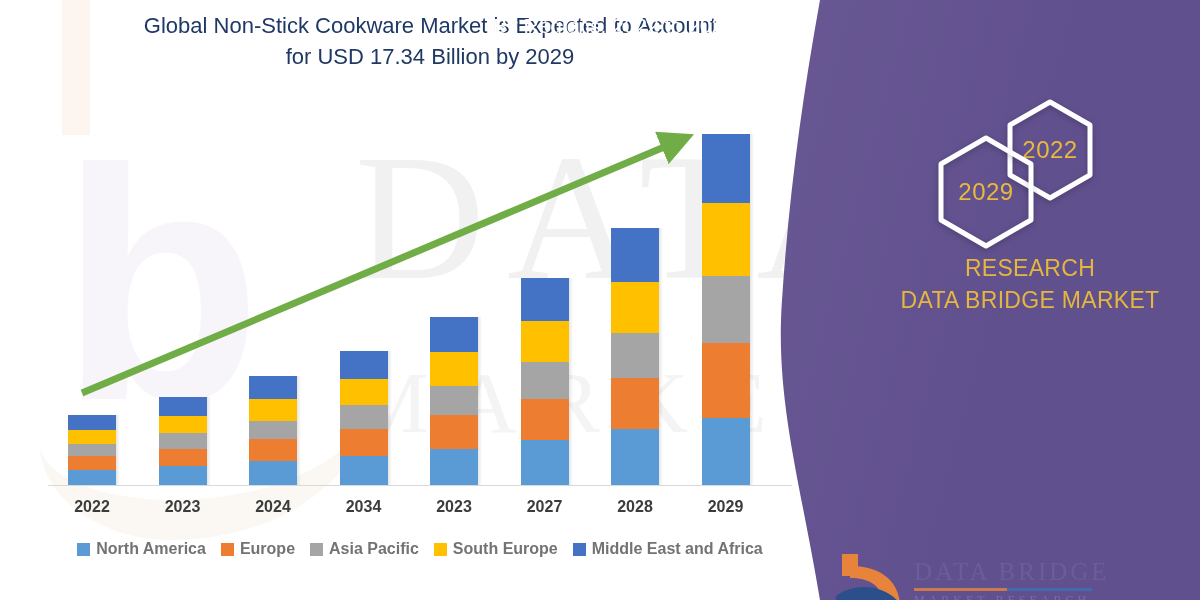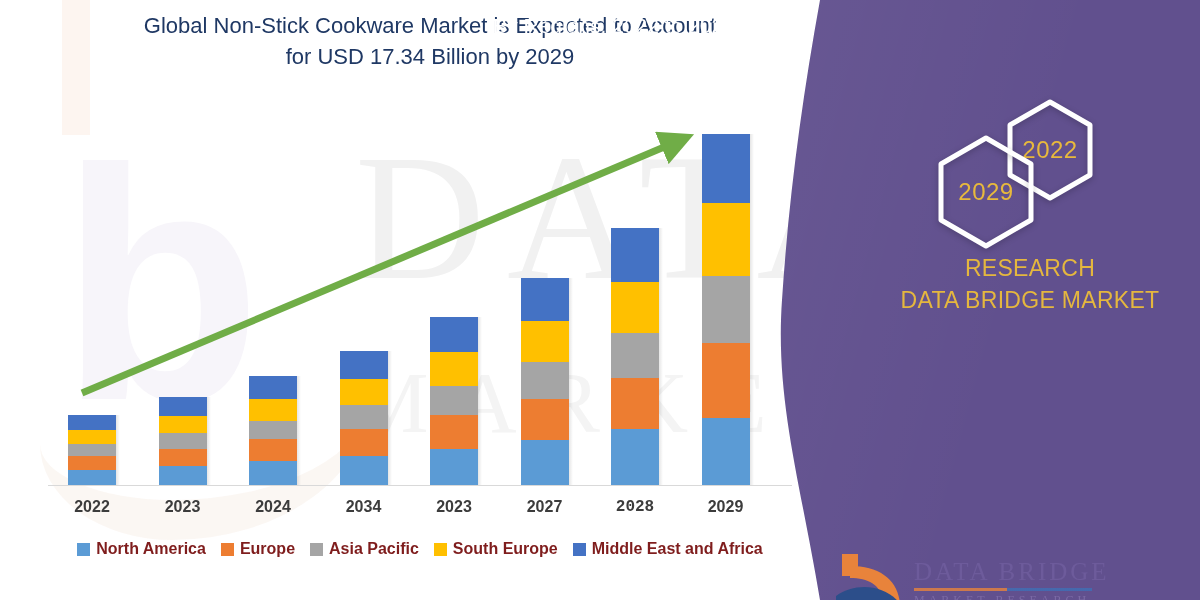--- a/index.html
+++ b/index.html
@@ -164,21 +164,21 @@
 
   
   #legend {
     position: absolute; left: 40px; top: 540px; width: 760px;
     display: flex; align-items: center; justify-content: center;
     gap: 15px;
   }
   .legend-item { display: flex; align-items: center; gap: 6px; }
   .legend-swatch { width: 13px; height: 13px; display: inline-block; }
   .legend-text {
-    font-size: 16px; font-weight: 700; color: #7f1d1d; white-space: nowrap;
+    font-size: 16px; font-weight: 700; color: #737373; white-space: nowrap;
   }
 </style>
 </head>
 <body>
 
 <div id="root">
 
   <div id="wm-pinkblock"></div>
   <div id="wm-b-glyph" class="wm-letter">b</div>
   <div id="wm-swoosh"></div>
@@ -268,21 +268,21 @@
     </svg>
   </div>
 
   <div id="x-labels">
       <div class="x-label" style="left: 12px; width: 80px;">2022</div>
       <div class="x-label" style="left: 102.5px; width: 80px;">2023</div>
       <div class="x-label" style="left: 193px; width: 80px;">2024</div>
       <div class="x-label" style="left: 283.5px; width: 80px;">2034</div>
       <div class="x-label" style="left: 374px; width: 80px;">2023</div>
       <div class="x-label" style="left: 464.5px; width: 80px;">2027</div>
-      <div class="x-label" style="left: 555px; width: 80px; font-family: Liberation Mono, monospace;">2028</div>
+      <div class="x-label" style="left: 555px; width: 80px;">2028</div>
       <div class="x-label" style="left: 645.5px; width: 80px;">2029</div>
     </div>
 
   <div id="legend">
       <div class="legend-item">
         <span class="legend-swatch" style="background: rgb(91, 155, 213);"></span>
         <span class="legend-text">North America</span>
       </div>
       <div class="legend-item">
         <span class="legend-swatch" style="background: rgb(237, 125, 49);"></span>

